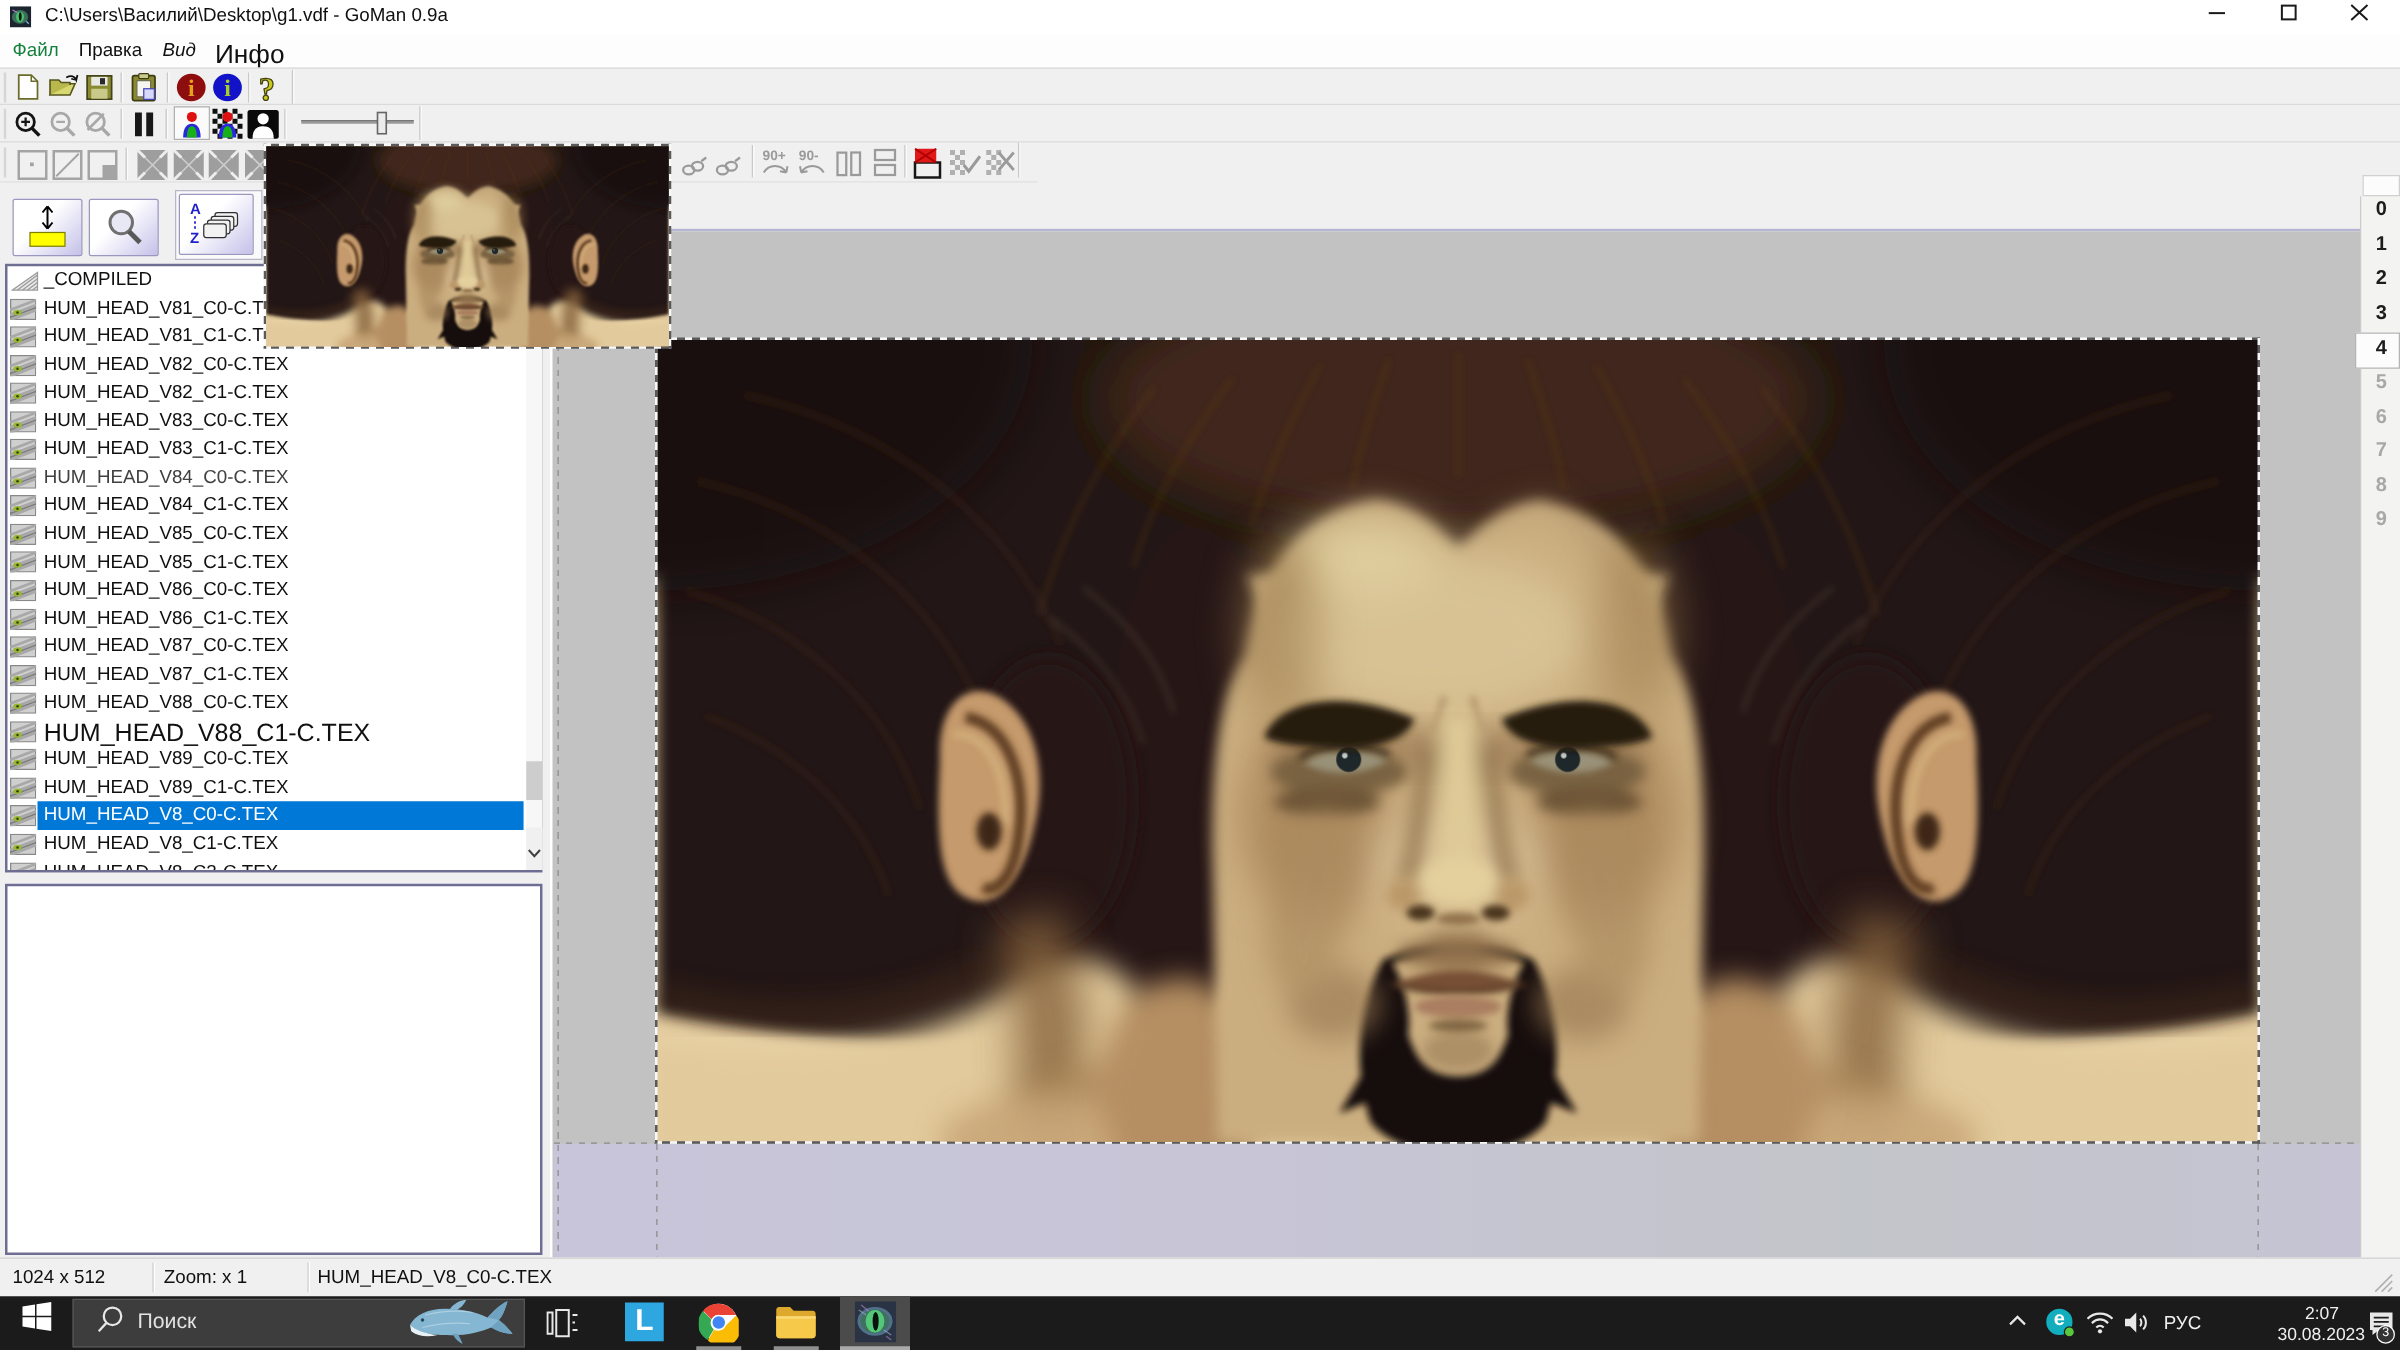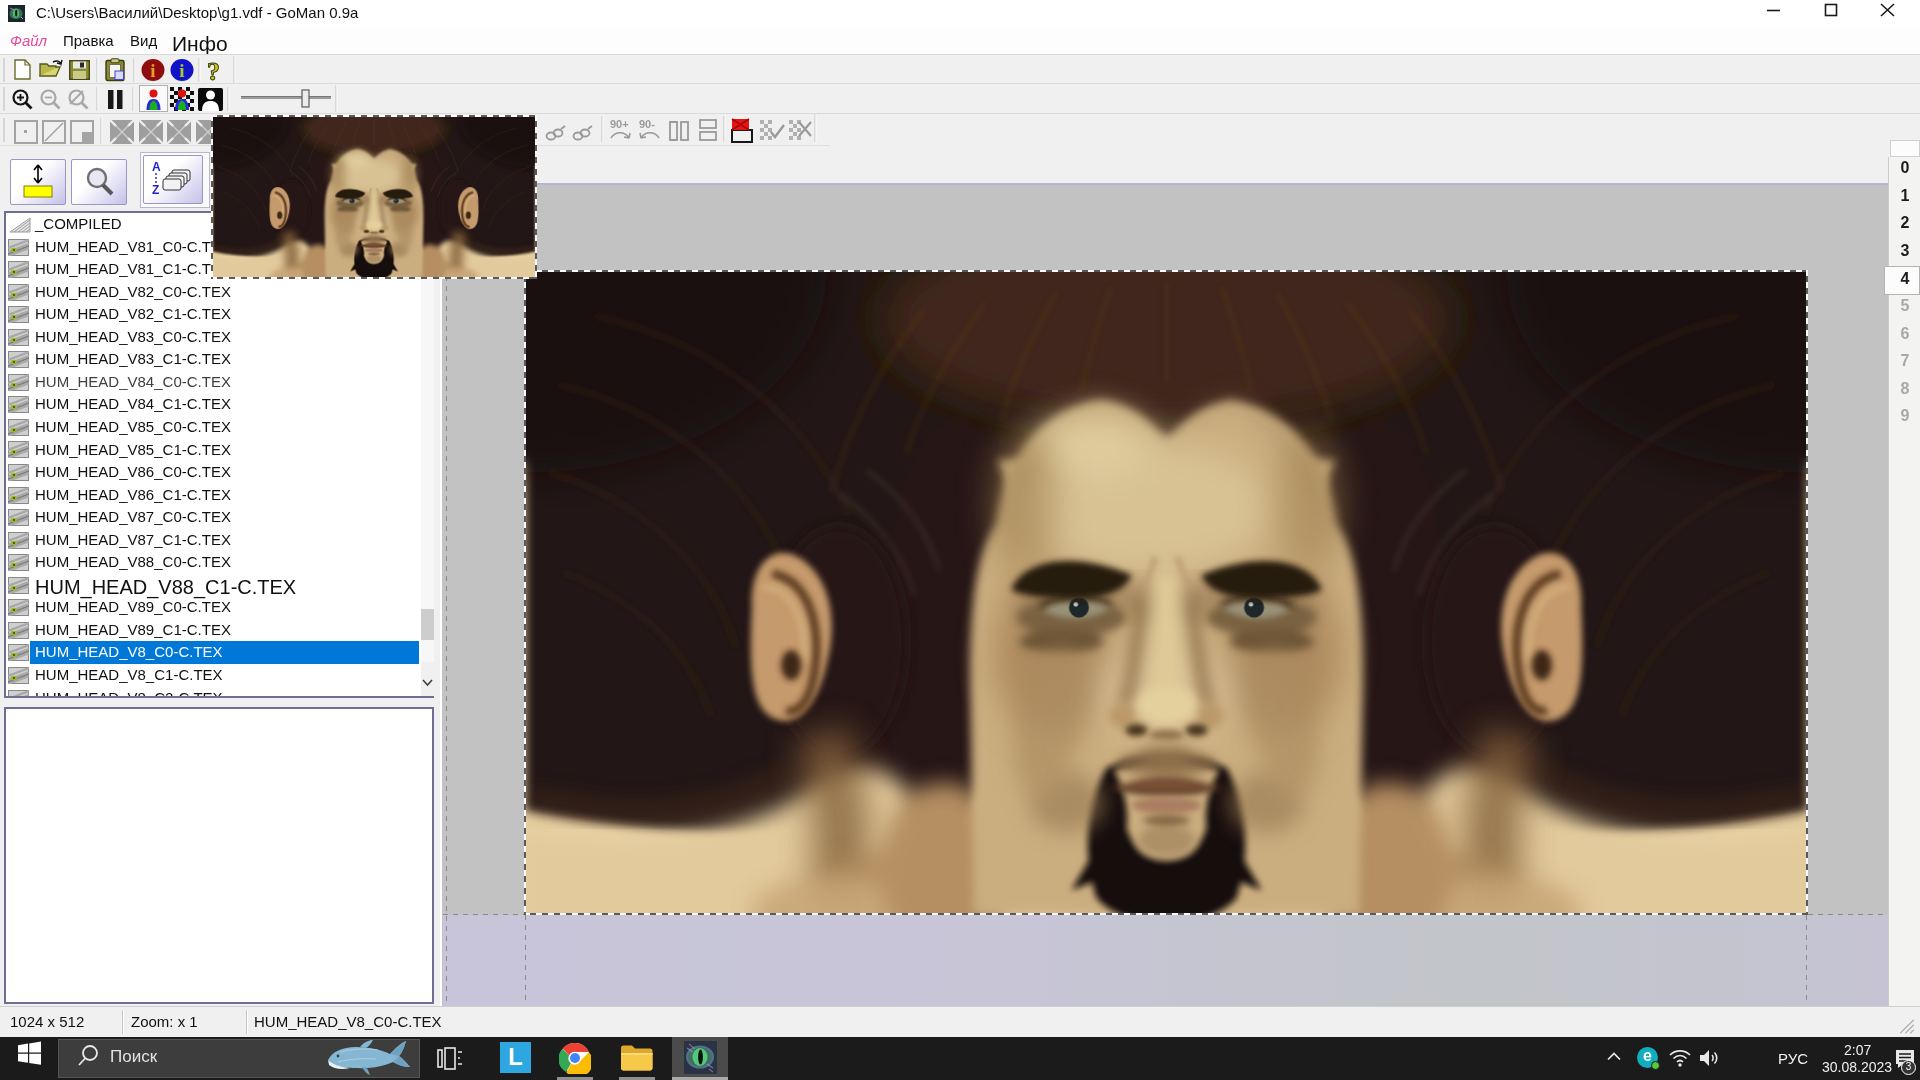--- a/index.html
+++ b/index.html
@@ -21,23 +21,23 @@
 <path d="M13,12 L15,14" stroke="#7fb4e0" stroke-width="1"></path>
       </svg></div>
 <div class="txt" style="left:36px;top:4px;font-size:15px;color:#101010;">C:\Users\Василий\Desktop\g1.vdf - GoMan 0.9a</div>
 <svg class="abs" style="left:1760px;top:0;" width="160" height="28" viewBox="0 0 160 28">
  <path d="M7,10.5 h13" stroke="#1a1a1a" stroke-width="1.6" fill="none"></path>
  <rect x="65.5" y="4.5" width="11" height="11" fill="none" stroke="#1a1a1a" stroke-width="1.6"></rect>
  <path d="M121,4 l13,12 M134,4 l-13,12" stroke="#1a1a1a" stroke-width="1.6"></path>
 </svg>
 
 <div class="abs" style="left:0;top:28px;width:1920px;height:26px;background:#fdfdfd;"></div>
-<div class="txt" style="left:10px;top:32px;font-size:15px;color:#ec4899;font-style:italic;">Файл</div>
+<div class="txt" style="left:10px;top:32px;font-size:15px;color:#15803d;">Файл</div>
 <div class="txt" style="left:63px;top:32px;font-size:15px;color:#101010;">Правка</div>
-<div class="txt" style="left:130px;top:32px;font-size:15px;color:#101010;">Вид</div>
+<div class="txt" style="left:130px;top:32px;font-size:15px;color:#101010;font-style:italic;">Вид</div>
 <div class="txt" style="left:172px;top:32px;font-size:21px;color:#101010;">Инфо</div>
 
 <div class="abs" style="left:0;top:54px;width:1920px;height:129px;background:#f0f0f0;"></div>
 <div class="abs" style="left:0;top:54px;width:1920px;height:1px;background:#d8d8d8;"></div>
 <div class="abs" style="left:0;top:83px;width:1920px;height:1px;background:#dadada;"></div>
 <div class="abs" style="left:0;top:113px;width:1920px;height:1px;background:#dadada;"></div>
 <div class="abs" style="left:0;top:145px;width:830px;height:1px;background:#dfdfdf;"></div>
 <div class="abs" style="left:0;top:183px;width:1920px;height:2px;background:#b7b5d4;"></div>
 
 <svg class="abs" style="left:0;top:54px;" width="1920" height="130" viewBox="0 0 1920 130">
@@ -576,21 +576,21 @@
       </g>
 <circle cx="12" cy="18" r="1.7" fill="#e8e8e8"></circle>
     </svg>
 <svg class="abs" style="left:1698px;top:1047px;" width="24" height="22" viewBox="0 0 24 22">
 <path d="M2,8 H6 L11,3 V19 L6,14 H2 Z" fill="#e8e8e8"></path>
 <g stroke="#e8e8e8" fill="none" stroke-width="1.6">
 <path d="M14,8 C15.5,9.5 15.5,12.5 14,14"></path>
 <path d="M16.5,5.5 C19.5,8.5 19.5,13.5 16.5,16.5"></path>
       </g>
     </svg>
-<div class="txt" style="left:1731px;top:1050px;font-size:15px;color:#f0f0f0;margin-left:47px;">РУС</div>
+<div class="txt" style="left:1731px;top:1050px;font-size:15px;color:#f0f0f0;">РУС</div>
 <div class="txt" style="left:1844px;top:1042px;font-size:14px;color:#f0f0f0;">2:07</div>
 <div class="txt" style="left:1822px;top:1059px;font-size:14px;color:#f0f0f0;">30.08.2023</div>
 <svg class="abs" style="left:1893px;top:1048px;" width="24" height="22" viewBox="0 0 24 22">
 <path d="M3,2 H21 V16 H10 L5,20 V16 H3 Z" fill="#e8e8e8"></path>
 <path d="M6,6 H18 M6,9.5 H18 M6,13 H14" stroke="#1b1b1b" stroke-width="1.4"></path>
     </svg>
 <div class="abs" style="left:1901px;top:1060px;width:15px;height:15px;border-radius:50%;background:#333333;border:1.5px solid #ffffff;box-sizing:border-box;"></div>
 <div class="txt" style="left:1901px;top:1061px;width:15px;text-align:center;font-size:10px;color:#ffffff;">3</div>
 
 </div>

